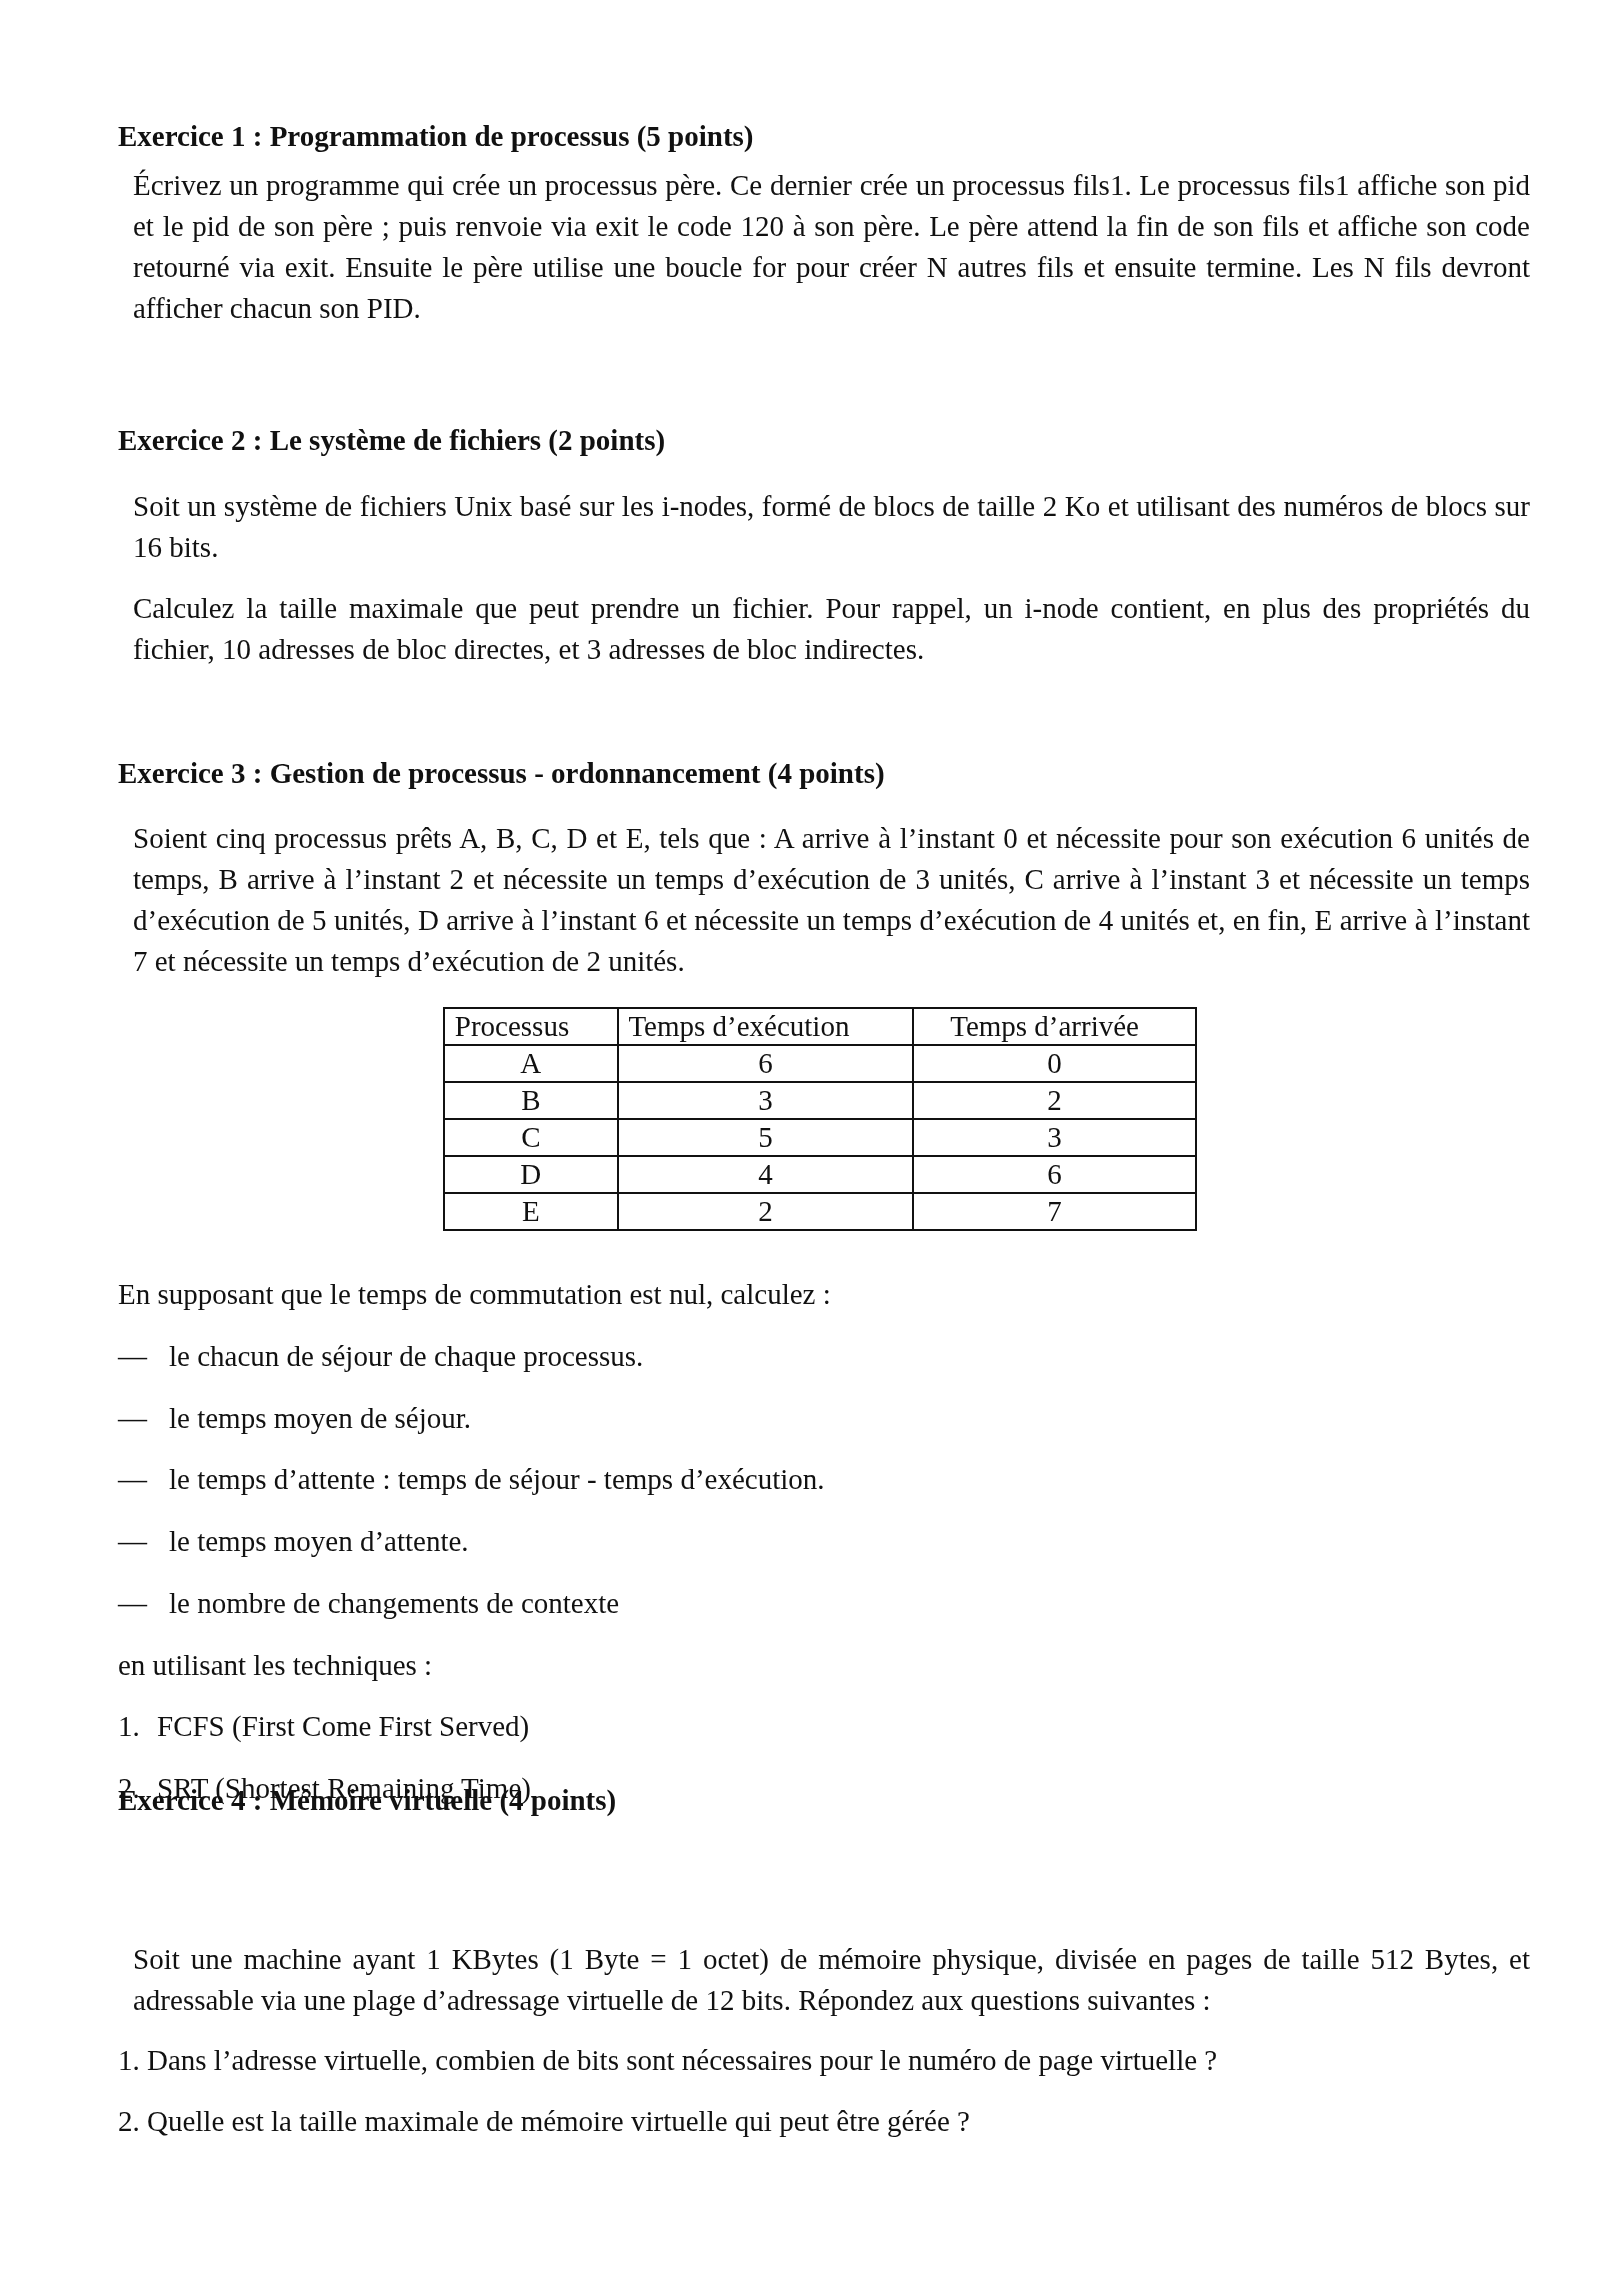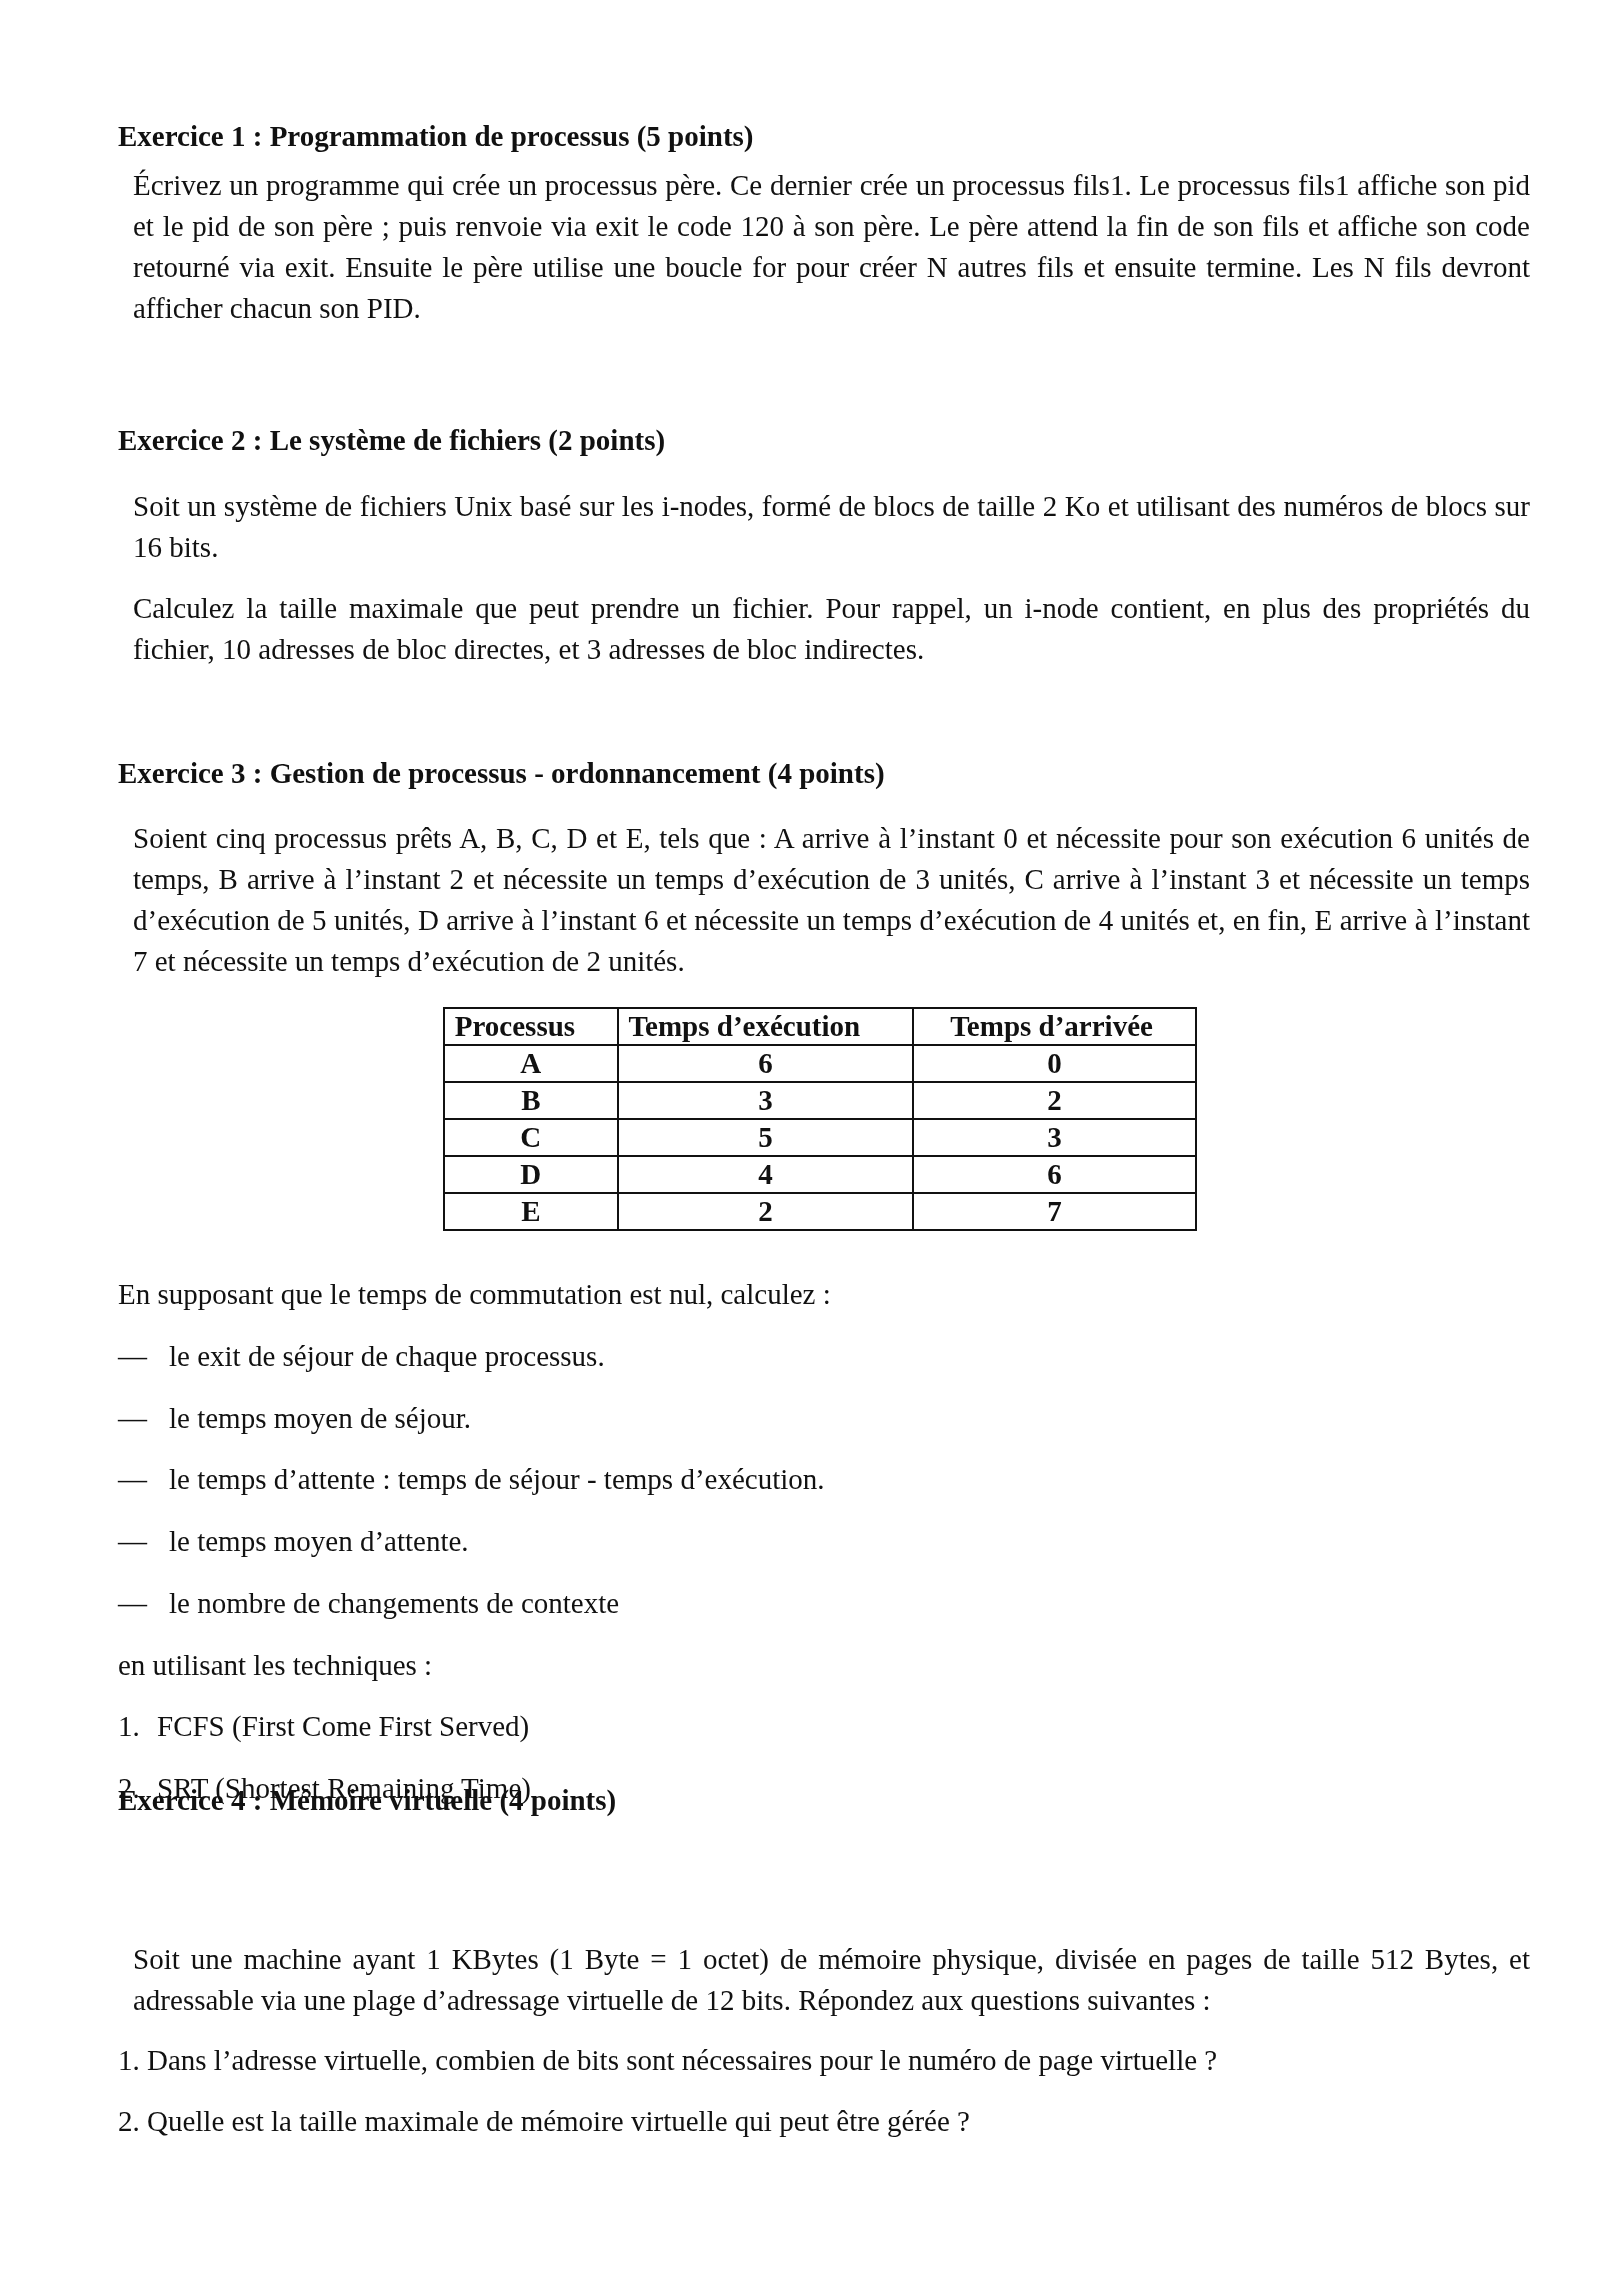--- a/index.html
+++ b/index.html
@@ -7,21 +7,21 @@
          font-family: "Liberation Serif", "DejaVu Serif", serif; color: #111; }
   .page { position: absolute; left: 118px; top: 0; width: 1397px; }
   .h { position: absolute; left: 0; font-weight: bold; font-size: 29px; line-height: 41px; white-space: nowrap; }
   .p { position: absolute; left: 0; width: 1397px; font-size: 29px; line-height: 41px; text-align: justify; }
   .p.last { text-align-last: left; margin-left: 15px; }
   .line { position: absolute; left: 0; font-size: 29px; line-height: 41px; white-space: nowrap; }
   .dash { display: inline-block; width: 51px; }
   .num { display: inline-block; width: 39px; }
   table.proc { position: absolute; left: 325px; top: 1007px; border-collapse: collapse;
                font-size: 29px; line-height: 35px; }
-  table.proc td, table.proc th { border: 2px solid #111; padding: 0 9.8px; font-weight: bold; text-align: center; }
+  table.proc td, table.proc th { border: 2px solid #111; padding: 0 9.8px; font-weight: normal; text-align: center; }
   table.proc th { text-align: left; }
   table.proc th.c0 { width: 152px; }
   table.proc th.c1 { width: 274px; }
   table.proc th.c2 { width: 235px; padding-left: 36px; }
 </style>
 </head>
 <body>
 
 <div class="page">
 
@@ -68,21 +68,21 @@
         <td>E</td>
         <td>2</td>
         <td>7</td>
       </tr>
     </tbody>
   </table>
 
   <div class="line" style="top:1274px">En supposant que le temps de commutation est nul, calculez :</div>
 
   <div class="line" style="top:1336px">
-    <span class="dash">—</span><span>le exit de séjour de chaque processus.</span>
+    <span class="dash">—</span><span>le chacun de séjour de chaque processus.</span>
   </div>
   <div class="line" style="top:1398px">
     <span class="dash">—</span><span>le temps moyen de séjour.</span>
   </div>
   <div class="line" style="top:1459px">
     <span class="dash">—</span><span>le temps d’attente : temps de séjour - temps d’exécution.</span>
   </div>
   <div class="line" style="top:1521px">
     <span class="dash">—</span><span>le temps moyen d’attente.</span>
   </div>

